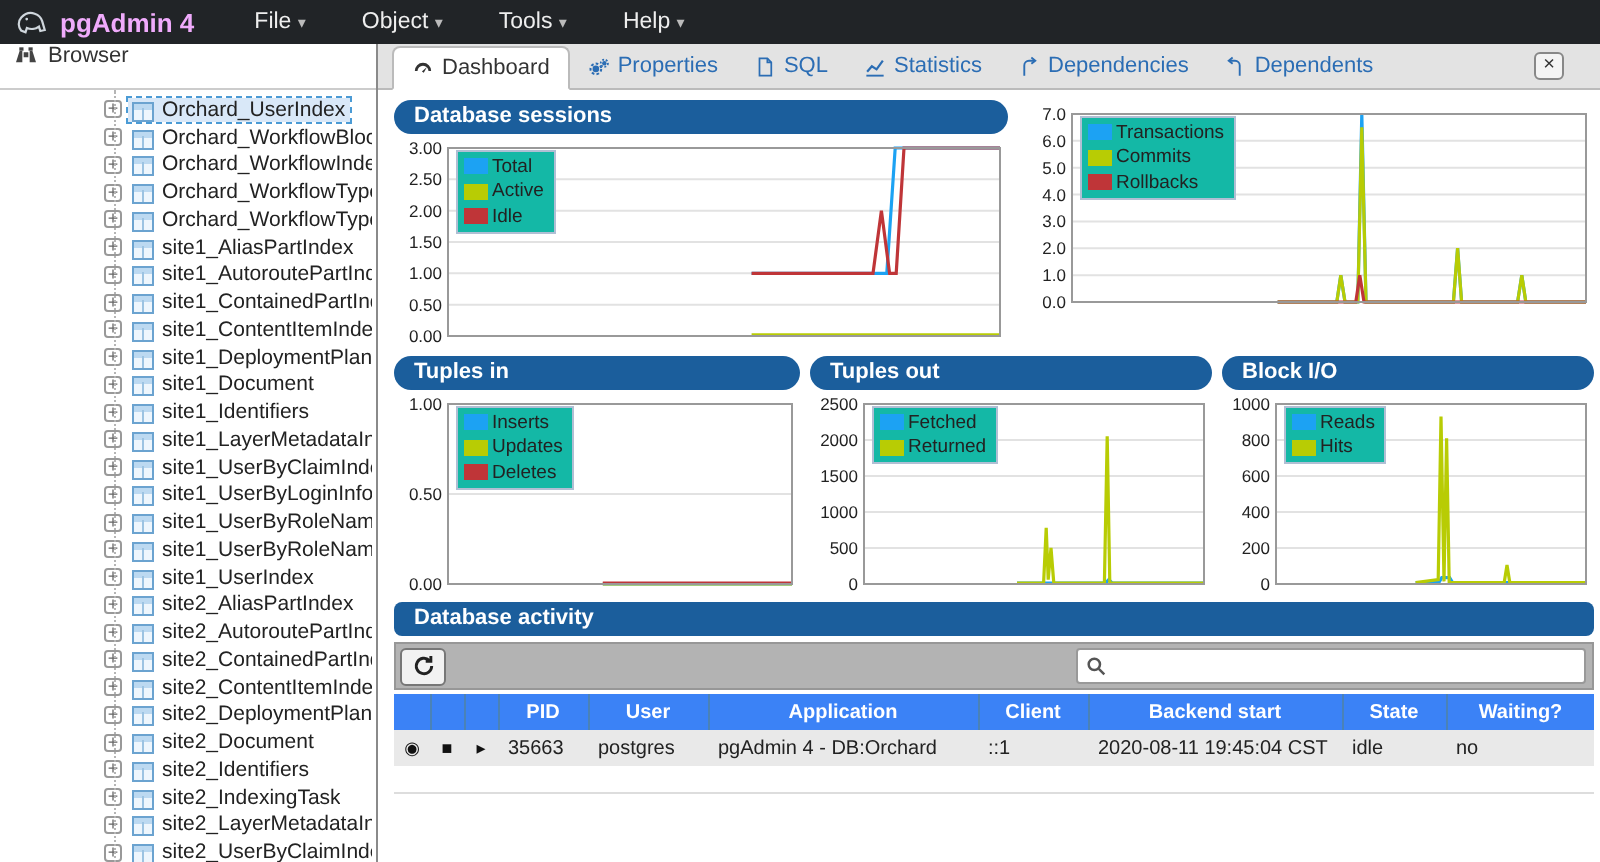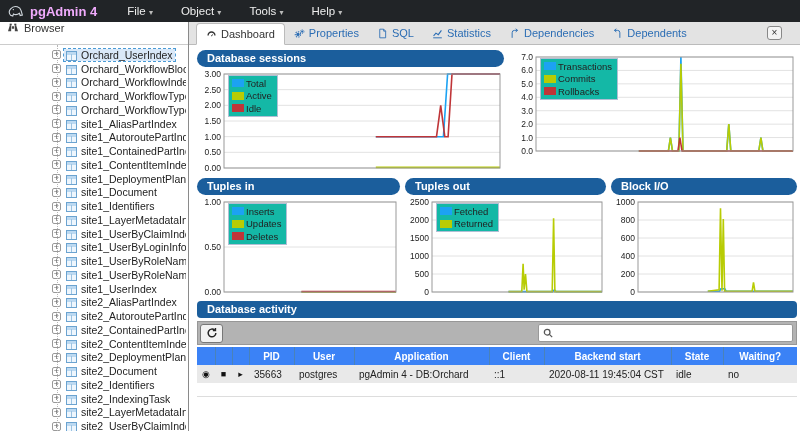--- a/index.html
+++ b/index.html
@@ -497,21 +497,30 @@
                 <text x="24" y="44" text-anchor="end" font-size="8.5" fill="#222">600</text>
                 <line x1="27" y1="59" x2="182" y2="59" stroke="#e2e2e2" stroke-width="1"></line>
                 <text x="24" y="62" text-anchor="end" font-size="8.5" fill="#222">400</text>
                 <line x1="27" y1="77" x2="182" y2="77" stroke="#e2e2e2" stroke-width="1"></line>
                 <text x="24" y="80" text-anchor="end" font-size="8.5" fill="#222">200</text>
                 <line x1="27" y1="95" x2="182" y2="95" stroke="#e2e2e2" stroke-width="1"></line>
                 <text x="24" y="98" text-anchor="end" font-size="8.5" fill="#222">0</text>
                 <polyline points="96.8,94.3 108.4,94.3 109.9,91.8 113.8,91.8 115.3,94.3 182.0,94.3" fill="none" stroke="#1ca2f3" stroke-width="1.6"></polyline>
                 <polyline points="96.8,94.3 108.1,92.8 109.5,11.3 111.0,93.7 112.3,22.1 113.6,94.3 141.1,94.3 142.5,85.5 143.9,94.3 182.0,94.3" fill="none" stroke="#b8cc04" stroke-width="1.6"></polyline>
                 <rect x="27" y="5" width="155" height="90" fill="none" stroke="#999"></rect>
-              </svg></div>
+              </svg><div class="legend">
+                <div class="legend-entry">
+                  <span class="swatch" style="background:#1ca2f3"></span>
+                  <span>Reads</span>
+                </div>
+                <div class="legend-entry">
+                  <span class="swatch" style="background:#b8cc04"></span>
+                  <span>Hits</span>
+                </div>
+              </div></div>
           </div>
         </div>
 
       <section class="activity">
         <div class="panel-header act-header">Database activity</div>
         <div class="toolbar">
           <button class="refresh">
             <svg width="12" height="12" viewBox="0 0 14 14" fill="none" stroke="#222" stroke-width="1.7">
                 <path d="M11.5 7a4.5 4.5 0 1 1-1.4-3.3"></path>
                 <path d="M11 1.2v3h-3"></path>

